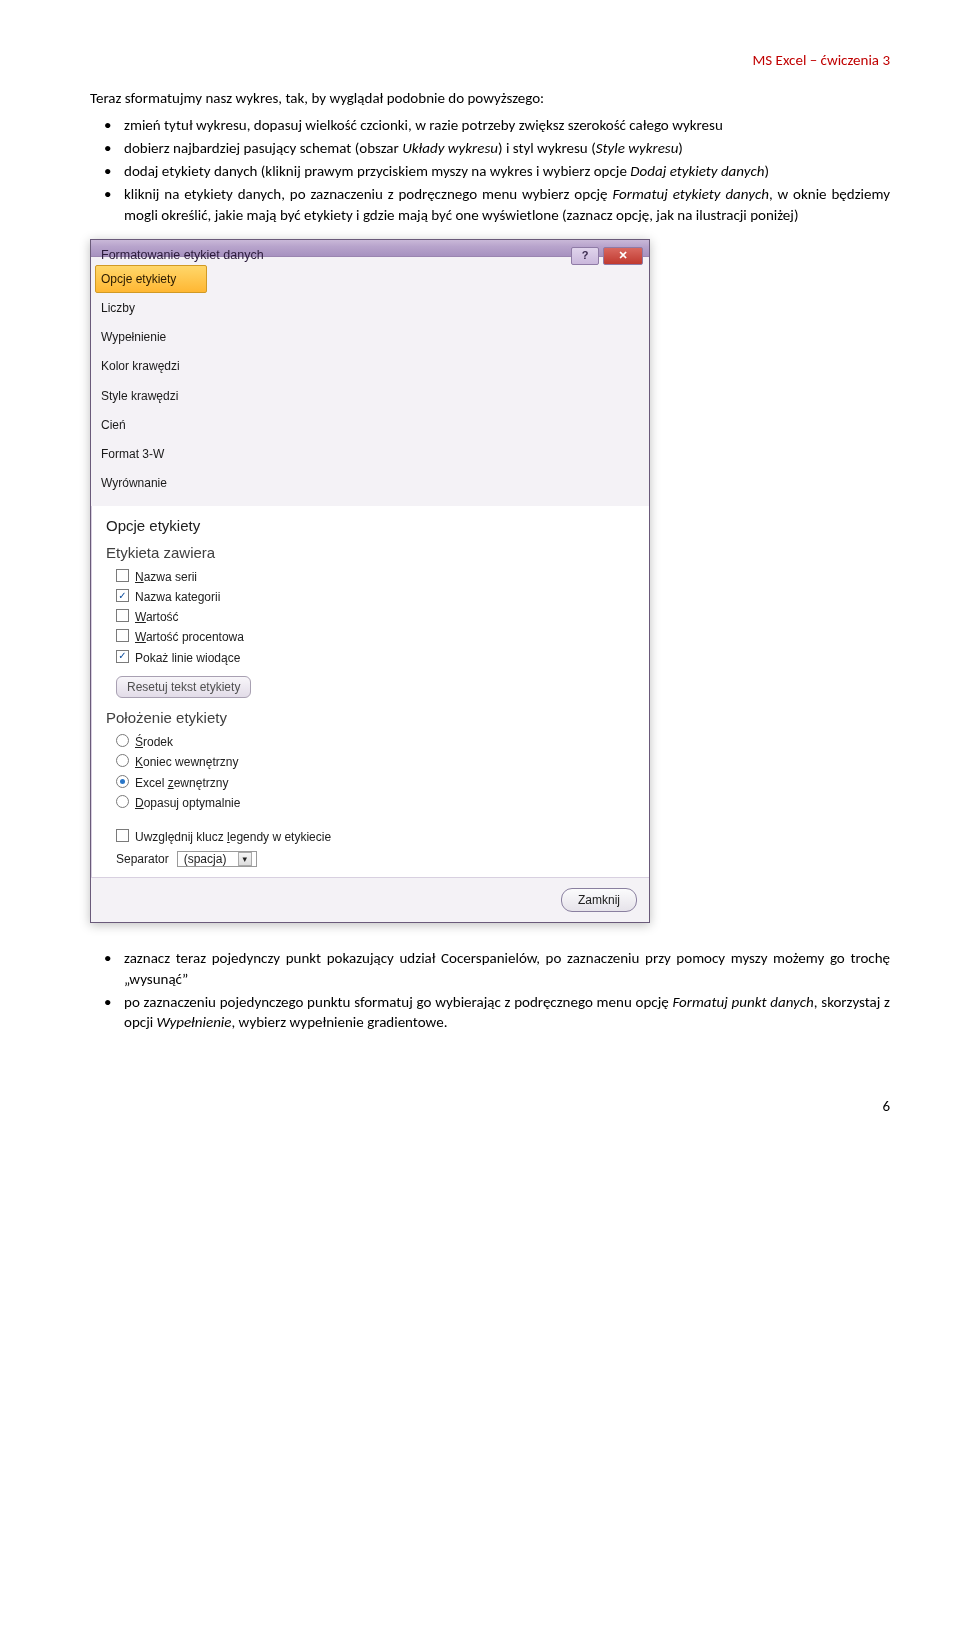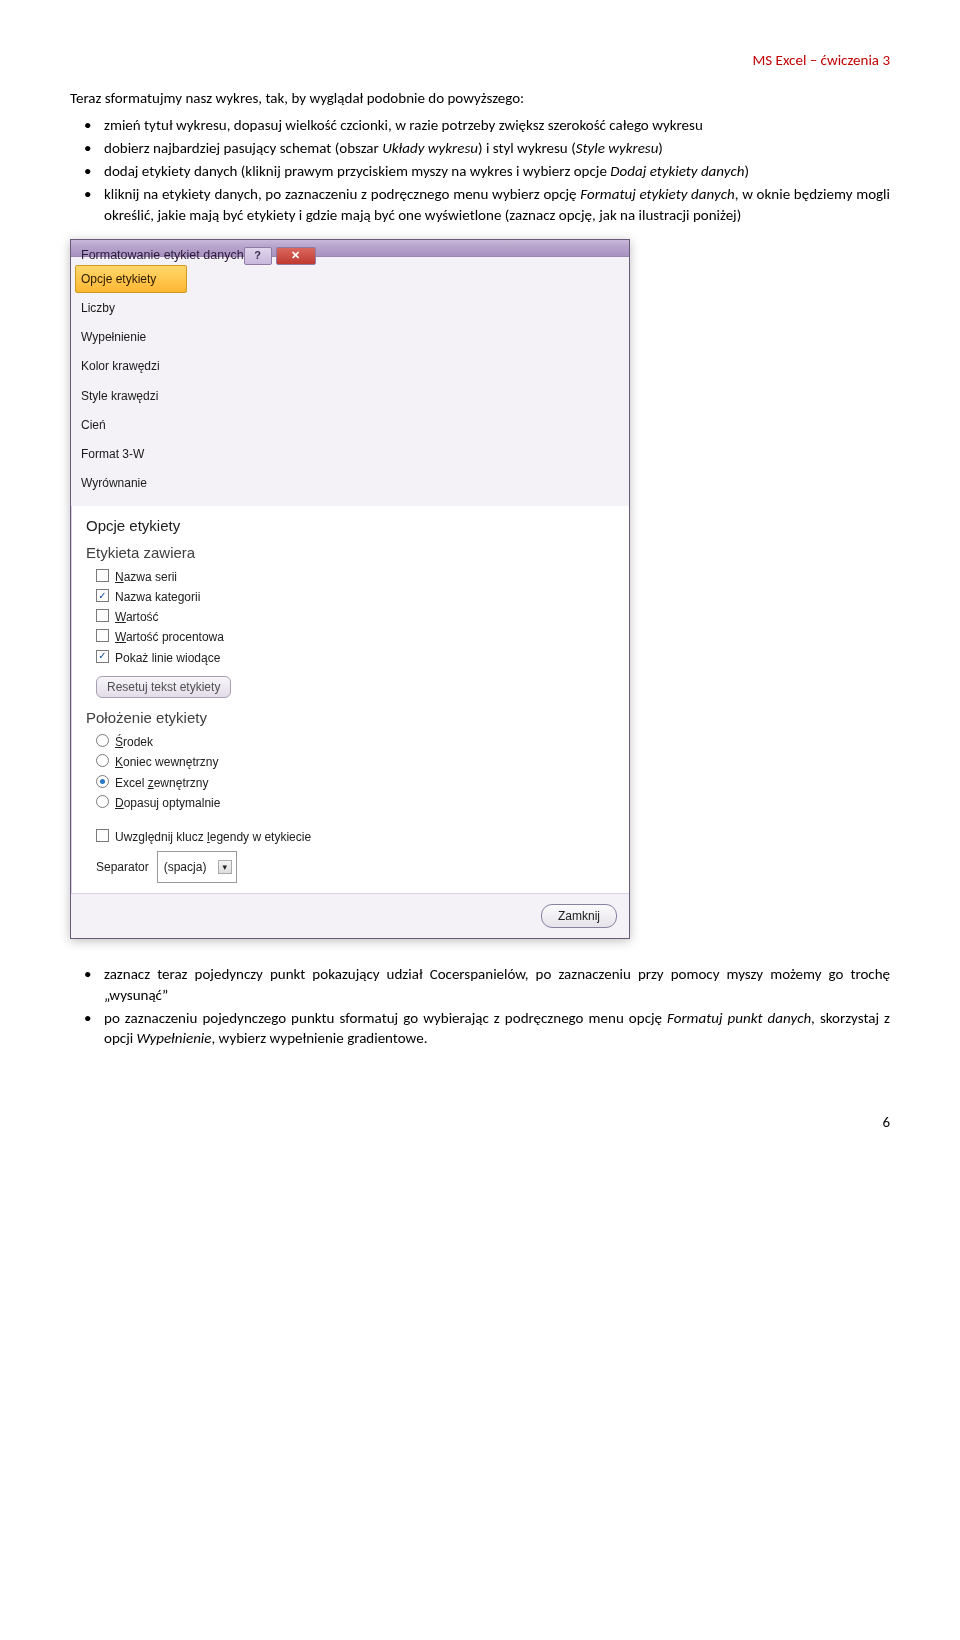--- a/index.html
+++ b/index.html
@@ -5,21 +5,21 @@
   * { box-sizing: border-box; margin: 0; padding: 0; }
   body {
     font-family: Calibri, "Segoe UI", Arial, sans-serif;
     background: #fff;
     width: 960px;
     margin: 0 auto;
     color: #000;
     font-size: 15px;
     line-height: 1.35;
   }
-  .page { padding: 50px 70px 30px 70px; position: relative; }
+  .page { padding: 50px 70px 30px 70px; position: relative; margin-left: 20px; }
   .header-right {
     text-align: right;
     color: #C00000;
     font-size: 15px;
     margin-bottom: 18px;
   }
   .body-text { text-align: justify; margin-bottom: 6px; }
   ul.bullets { list-style: none; padding-left: 34px; margin-bottom: 14px; }
   ul.bullets li { position: relative; padding-left: 0; margin-bottom: 3px; text-align: justify; }
   ul.bullets li::before {
@@ -39,21 +39,21 @@
     background: #ece9f0;
     font-family: "Segoe UI", Tahoma, sans-serif;
     font-size: 12px;
     color: #202020;
     box-shadow: 0 2px 10px rgba(0,0,0,0.25);
   }
   .titlebar {
     height: 16px;
     background: linear-gradient(180deg, #c9b8d8 0%, #b8a4cc 40%, #a792c0 100%);
     border-bottom: 1px solid #9a85b0;
-    display: flex; align-items: center; justify-content: flex-start;
+    display: flex; align-items: center; justify-content: space-between;
     padding: 16px 6px 0 10px;
     color: #2a1a3a;
   }
   .titlebar-text { font-size: 12.5px; }
   .titlebar-ctrls { display: flex; gap: 4px; }
   .tb-btn {
     width: 28px; height: 18px;
     border: 1px solid #8f7ba6;
     border-radius: 2px;
     display: flex; align-items: center; justify-content: center;
@@ -105,21 +105,21 @@
   .reset-btn {
     display:inline-block; margin: 6px 0 8px 10px;
     padding: 2px 10px;
     background: linear-gradient(180deg,#f8f6fa,#e2dce8);
     border:1px solid #a8a0b2; border-radius:6px;
     font-size:12px; color:#505050;
     cursor:default;
   }
   .sep-row { display:flex; align-items:center; gap:8px; margin: 6px 0 0 10px; font-size:12px;}
   .combo {
-    border:1px solid #9a9a9a; background:#fff; height:32px;
+    border:1px solid #9a9a9a; background:#fff; height:16px;
     display:flex; align-items:center; padding:0 4px 0 6px; gap:6px;
     font-size:12px; min-width:80px;
   }
   .combo .arrow { border:1px solid #aaa; background:linear-gradient(180deg,#f5f5f5,#ddd); width:14px; height:14px; display:flex; align-items:center; justify-content:center; font-size:9px; margin-left:auto;}
   .dlg-footer {
     border-top:1px solid #d8d0e0;
     padding: 10px 12px;
     display:flex; justify-content:flex-end;
     background:#f4f2f6;
   }

